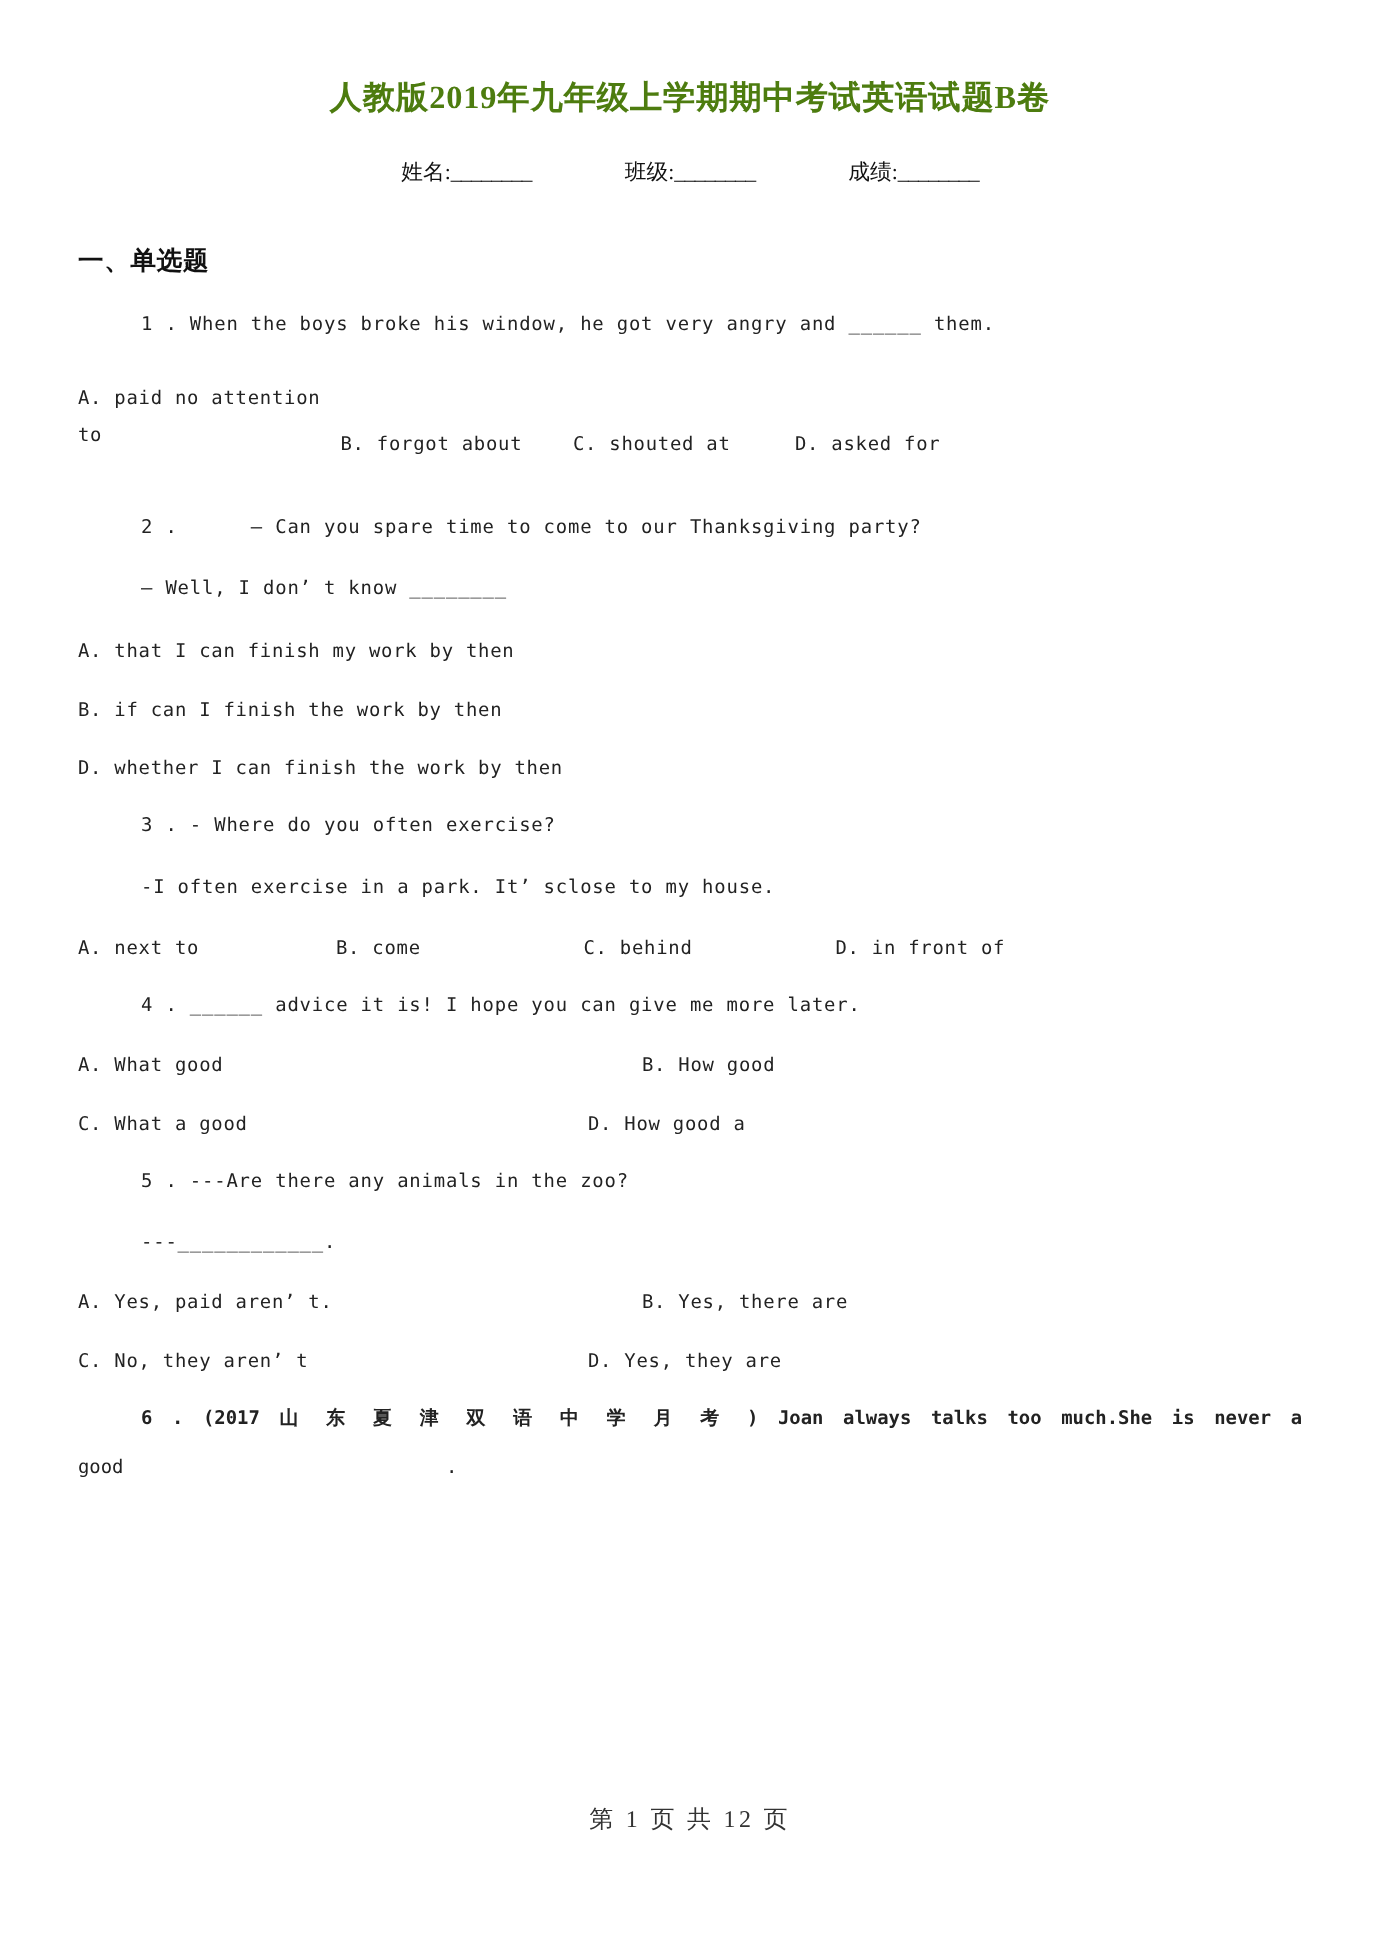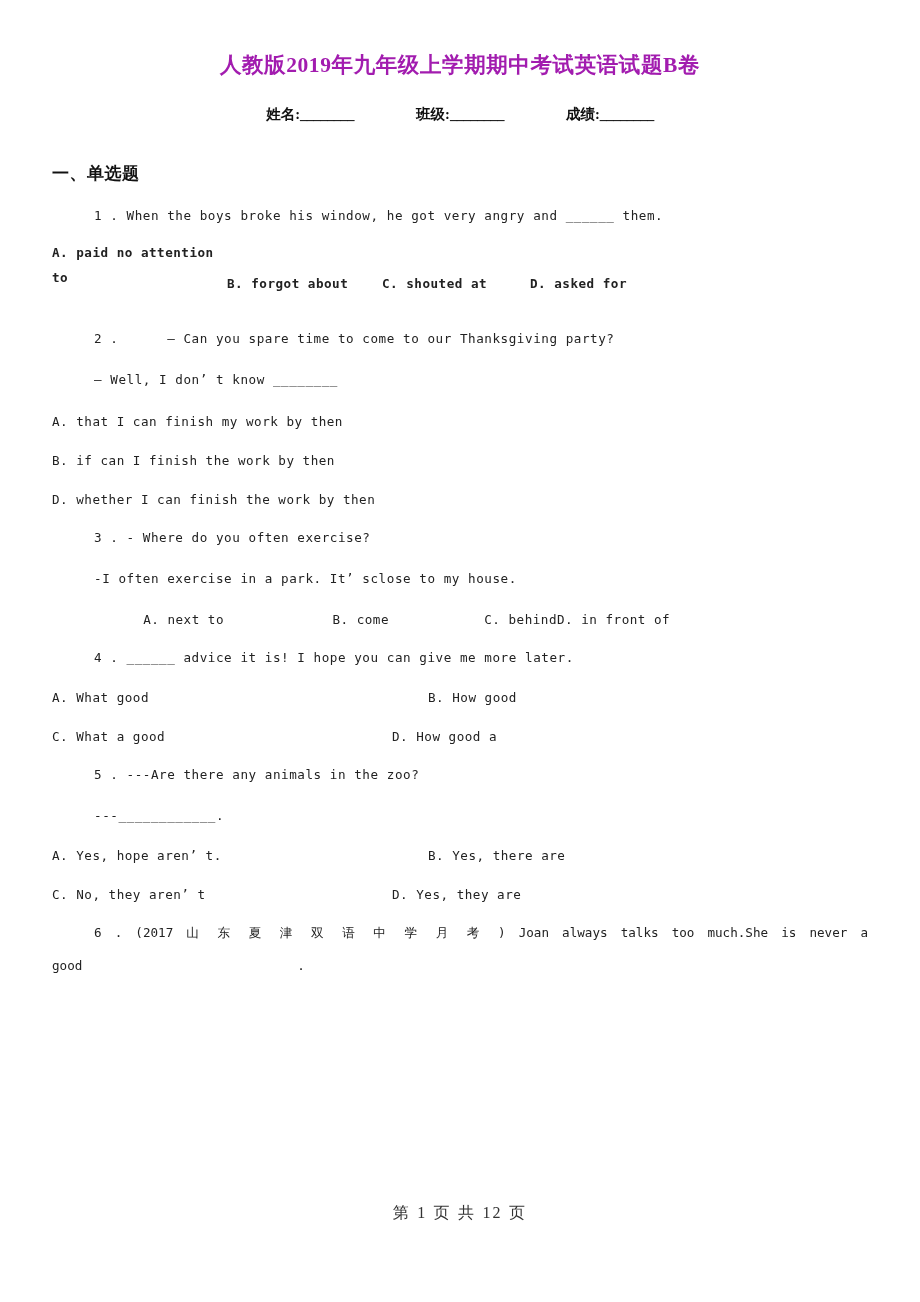--- a/index.html
+++ b/index.html
@@ -25,32 +25,32 @@
   }
 
   
   .doc-title {
     text-align: center;
     font-size: 21.5px;
     font-weight: 700;
     letter-spacing: 0.6px;
     margin: 0;
     padding-top: 50px;
-    color: #a21caf;
+    color: #4d7c0f;
     font-family: "Liberation Serif", "DejaVu Serif", serif;
   }
 
   
   .info-row {
     display: flex;
     justify-content: center;
     align-items: baseline;
     margin-top: 26px;
     font-size: 14.5px;
-    font-weight: 700;
+    font-weight: 400;
     color: #111;
   }
   .info-field {
     white-space: nowrap;
   }
   .info-field + .info-field {
     margin-left: 62px;
   }
   .info-blank {
     letter-spacing: -0.5px;
@@ -86,30 +86,28 @@
     white-space: pre-wrap;
   }
 
   .opts-row {
     display: flex;
     margin-top: 24px;
     letter-spacing: 0.5px;
   }
   .opts-row .opt {
     flex: 0 0 auto;
-    text-align: right;
   }
 
   
   .q1-opts {
     position: relative;
     height: 62px;
-    margin-top: 20px;
-    letter-spacing: 0.5px;
-    font-weight: bold;
+    margin-top: 32px;
+    letter-spacing: 0.5px;
   }
   .q1-a {
     position: absolute;
     left: 0;
     top: 0;
     line-height: 1.15;
     width: 180px;
   }
   .q1-a .cont {
     display: block;
@@ -157,20 +155,21 @@
   .opts-4col .opt-c2 { width: 165px; }
   .opts-4col .opt-c3 { width: 168px; }
 
   
   .q6-line1 {
     padding-left: 42px;
     text-align: justify;
     text-align-last: justify;
     line-height: 1.5;
     font-size: 12.6px;
+    font-weight: bold;
   }
   .q6-line2 {
     margin-top: 14px;
     line-height: 1.5;
     font-size: 12.6px;
   }
   .q6-gap {
     display: inline-block;
     width: 215px;
   }
@@ -255,21 +254,21 @@
         <span class="cell">D. How good a</span>
       </div>
     </div>
   </div>
 
   <div class="q-block">
     <div class="q-stem">5 . ---Are there any animals in the zoo?</div>
     <div class="q-stem-2">---____________.</div>
     <div class="opts-grid">
       <div class="grid-line">
-        <span class="cell">A. Yes, hope aren’ t.</span>
+        <span class="cell">A. Yes, paid aren’ t.</span>
         <span class="cell">B. Yes, there are</span>
       </div>
       <div class="grid-line">
         <span class="cell">C. No, they aren’ t</span>
         <span class="cell">D. Yes, they are</span>
       </div>
     </div>
   </div>
 
   <div class="q-block">

